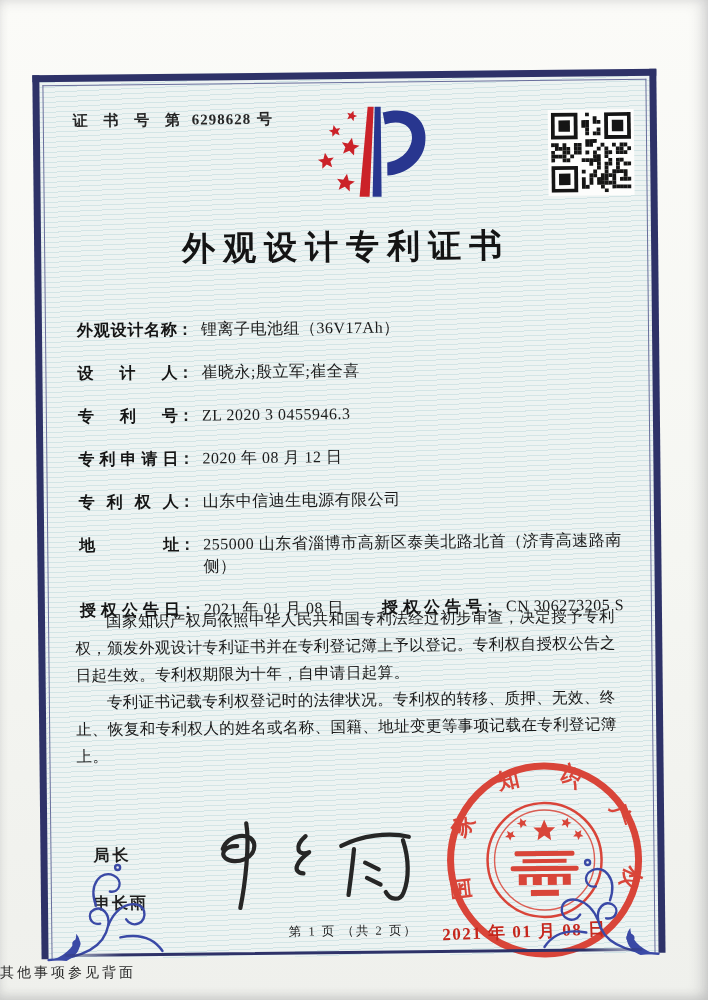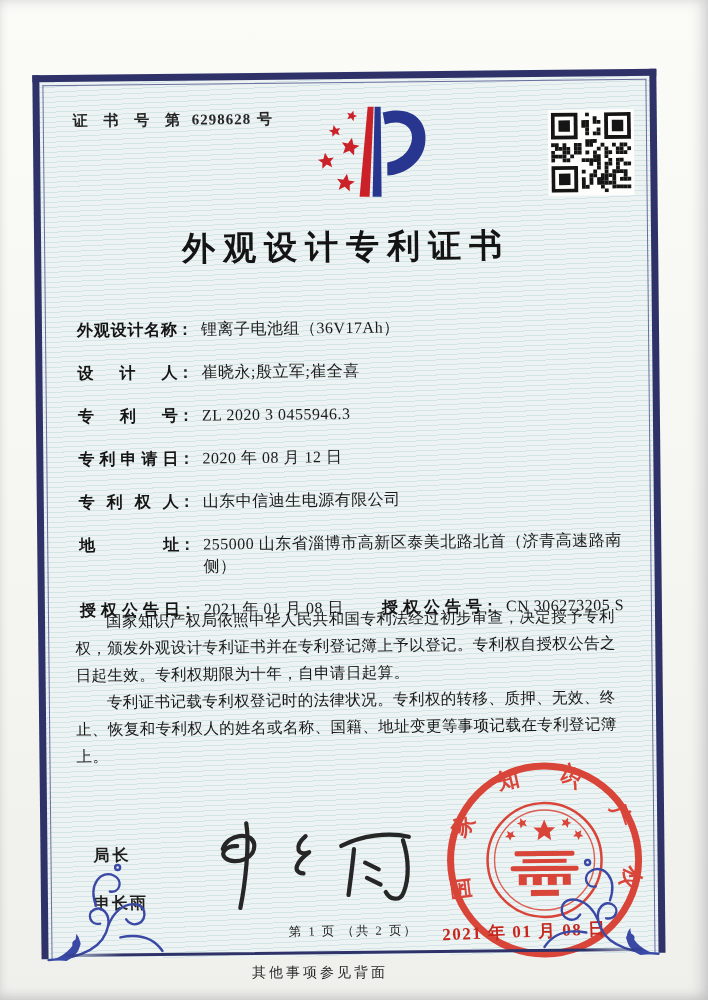--- a/index.html
+++ b/index.html
@@ -58,21 +58,21 @@
   .sig-name{position:absolute;top:812px;left:46px;font-size:16px;font-weight:600;letter-spacing:2px;}
   .sig-hand{position:absolute;top:728px;left:150px;width:220px;height:115px;}
   
   .seal{position:absolute;top:678px;left:394px;width:206px;height:212px;opacity:.93;}
   .seal-date{
     position:absolute;top:843px;left:394px;font-size:17px;font-weight:700;color:#c5271d;
     letter-spacing:1.5px;transform:rotate(-1.5deg);white-space:nowrap;
   }
   
   .page-info{position:absolute;bottom:16px;left:0;right:0;text-align:center;font-size:12.5px;letter-spacing:2px;color:#222;}
-  .back-note{position:absolute;top:964px;left:0;width:640px;text-align:center;font-size:14px;letter-spacing:3px;color:#2a2a2a;
+  .back-note{position:absolute;top:964px;left:0;width:640px;font-size:14px;letter-spacing:3px;color:#2a2a2a;
     font-family:Liberation Serif, serif;}
 </style>
 </head>
 <body>
 
 <div class="photo">
 
   <div class="cert">
 
     <div class="cert-no">

